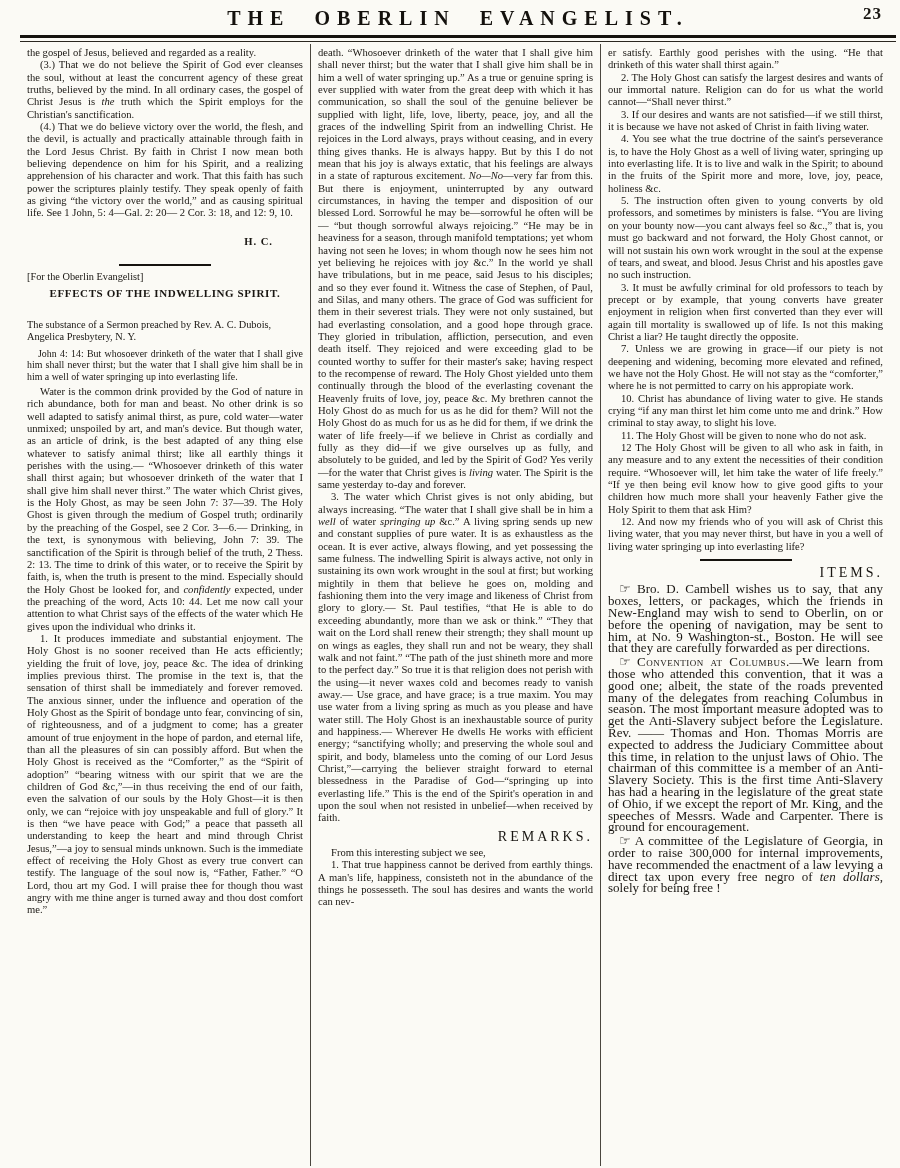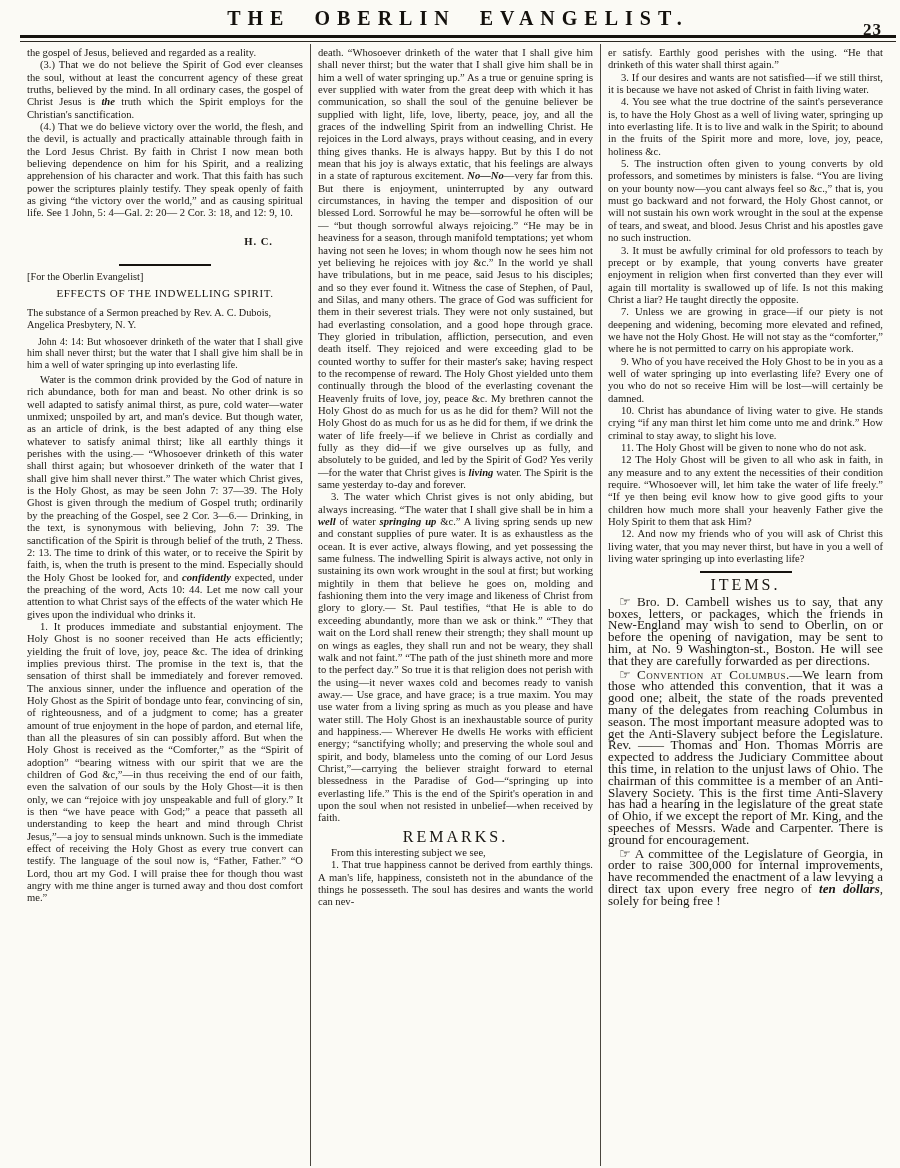--- a/index.html
+++ b/index.html
@@ -12,43 +12,43 @@
     position:relative;
   }
   .page{width:900px;height:1168px;box-sizing:border-box;padding:2px 4px 0 20px;}
   
   .masthead{position:relative;height:30px;}
   .masthead .title{
     text-align:center;font-weight:bold;font-size:20px;letter-spacing:7px;
     word-spacing:12px;padding-top:5px;color:#14110d;
   }
   .masthead .pageno{
-    position:absolute;right:14px;top:18px;font-weight:bold;font-size:17px;letter-spacing:1px;
+    position:absolute;right:14px;top:2px;font-weight:bold;font-size:17px;letter-spacing:1px;
   }
   .head-rule{border-top:3px solid #15120e;border-bottom:1px solid #2a261f;height:3px;margin:3px 0 2px 0;}
   
   .cols{display:flex;height:1122px;overflow:hidden;}
   .col{
     flex:0 0 290px;box-sizing:border-box;padding:3px 7px 0 7px;
     height:100%;overflow:hidden;
     font-size:10.6px;line-height:12.35px;text-align:justify;
   }
   .col.mid,.col.right{border-left:1px solid #4a463e;}
   .para{margin:0;}
   .para.ind{text-indent:13px;}
   .sig{margin:16px;text-align:right;padding-right:14px;font-weight:bold;letter-spacing:1px;}
   .rule{width:92px;border-top:2px solid #15120e;margin:6px auto 5px auto;}
   .attr{margin:2px 0 1px 0;text-align:left;text-indent:0;font-size:10.3px;}
-  .title2{margin:3px 0 8px 0;text-align:center;font-size:11px;font-weight:normal;letter-spacing:0.6px;}
+  .title2{margin:3px 0 20px 0;text-align:center;font-size:11px;font-weight:bold;letter-spacing:0.6px;}
   .subtitle{margin:0 0 4px 0;text-align:left;font-size:10.3px;text-indent:0;}
   .scripture{margin:0 0 4px 0;font-size:9.9px;line-height:11.5px;text-indent:11px;}
-  .heading{margin:6px 0 4px 0;text-align:center;font-size:16px;font-weight:normal;letter-spacing:3px;}
+  .heading{margin:6px 0 4px 0;text-align:right;font-size:14px;font-weight:normal;letter-spacing:3px;}
   .item{margin:0 0 2px 0;font-size:13px;line-height:11.8px;text-indent:11px;}
   .sc{font-variant:small-caps;letter-spacing:0.5px;}
-  i{font-style:italic;font-weight:bold;}
+  i{font-style:italic;}
 </style>
 </head>
 <body>
 
 <div class="page">
   <div class="masthead">
     <div class="title">THE OBERLIN EVANGELIST.</div>
     <div class="pageno">23</div>
   </div>
   <div class="head-rule"></div>
@@ -68,26 +68,26 @@
       </div>
     <div class="col mid">
         <p class="para">death.  “Whosoever drinketh of the water that I shall give him shall never thirst; but the water that I shall give him shall be in him a well of water springing up.”  As a true or genuine spring is ever supplied with water from the great deep with which it has communication, so shall the soul of the genuine believer be supplied with light, life, love, liberty, peace, joy, and all the graces of the indwelling Spirit from an indwelling Christ.  He rejoices in the Lord always, prays without ceasing, and in every thing gives thanks.  He is always happy.  But by this I do not mean that his joy is always extatic, that his feelings are always in a state of rapturous excitement.  <i>No—No</i>—very far from this.  But there is enjoyment, uninterrupted by any outward circumstances, in having the temper and disposition of our blessed Lord.  Sorrowful he may be—sorrowful he often will be— “but though sorrowful always rejoicing.”  “He may be in heaviness for a season, through manifold temptations; yet whom having not seen he loves; in whom though now he sees him not yet believing he rejoices with joy &amp;c.”  In the world ye shall have tribulations, but in me peace, said Jesus to his disciples; and so they ever found it. Witness the case of Stephen, of Paul, and Silas, and many others.  The grace of God was sufficient for them in their severest trials.  They were not only sustained, but had everlasting consolation, and a good hope through grace.  They gloried in tribulation, affliction, persecution, and even death itself.  They rejoiced and were exceeding glad to be counted worthy to suffer for their master's sake; having respect to the recompense of reward.  The Holy Ghost yielded unto them continually through the blood of the everlasting covenant the Heavenly fruits of love, joy, peace &amp;c.  My brethren cannot the Holy Ghost do as much for us as he did for them?  Will not the Holy Ghost do as much for us as he did for them, if we drink the water of life freely—if we believe in Christ as cordially and fully as they did—if we give ourselves up as fully, and absolutely to be guided, and led by the Spirit of God?  Yes verily—for the water that Christ gives is <i>living</i> water.  The Spirit is the same yesterday to-day and forever.</p>
         <p class="para ind">3. The water which Christ gives is not only abiding, but always increasing.  “The water that I shall give shall be in him a <i>well</i> of water <i>springing up</i> &amp;c.”  A living spring sends up new and constant supplies of pure water.  It is as exhaustless as the ocean.  It is ever active, always flowing, and yet possessing the same fulness.  The indwelling Spirit is always active, not only in sustaining its own work wrought in the soul at first; but working mightily in them that believe he goes on, molding and fashioning them into the very image and likeness of Christ from glory to glory.— St. Paul testifies, “that He is able to do exceeding abundantly, more than we ask or think.”  “They that wait on the Lord shall renew their strength; they shall mount up on wings as eagles, they shall run and not be weary, they shall walk and not faint.”  “The path of the just shineth more and more to the perfect day.”  So true it is that religion does not perish with the using—it never waxes cold and becomes ready to vanish away.— Use grace, and have grace; is a true maxim.  You may use water from a living spring as much as you please and have water still.  The Holy Ghost is an inexhaustable source of purity and happiness.— Wherever He dwells He works with efficient energy; “sanctifying wholly; and preserving the whole soul and spirit, and body, blameless unto the coming of our Lord Jesus Christ,”—carrying the believer straight forward to eternal blessedness in the Paradise of God—“springing up into everlasting life.”  This is the end of the Spirit's operation in and upon the soul when not resisted in unbelief—when received by faith.</p>
         <h3 class="heading">REMARKS.</h3>
         <p class="para ind">From this interesting subject we see,</p>
         <p class="para ind">1. That true happiness cannot be derived from earthly things.  A man's life, happiness, consisteth not in the abundance of the things he possesseth. The soul has desires and wants the world can nev-</p>
       </div>
     <div class="col right">
         <p class="para">er satisfy.  Earthly good perishes with the using. “He that drinketh of this water shall thirst again.”</p>
+        <p class="para ind">2. The Holy Ghost can satisfy the largest desires and wants of our immortal nature.  Religion can do for us what the world cannot—“Shall never thirst.”</p>
         <p class="para ind">3. If our desires and wants are not satisfied—if we still thirst, it is because we have not asked of Christ in faith living water.</p>
         <p class="para ind">4. You see what the true doctrine of the saint's perseverance is, to have the Holy Ghost as a well of living water, springing up into everlasting life. It is to live and walk in the Spirit; to abound in the fruits of the Spirit more and more, love, joy, peace, holiness &amp;c.</p>
         <p class="para ind">5. The instruction often given to young converts by old professors, and sometimes by ministers is false.  “You are living on your bounty now—you cant always feel so &amp;c.,” that is, you must go backward and not forward, the Holy Ghost cannot, or will not sustain his own work wrought in the soul at the expense of tears, and sweat, and blood. Jesus Christ and his apostles gave no such instruction.</p>
         <p class="para ind">3. It must be awfully criminal for old professors to teach by precept or by example, that young converts have greater enjoyment in religion when first converted than they ever will again till mortality is swallowed up of life.  Is not this making Christ a liar?  He taught directly the opposite.</p>
         <p class="para ind">7. Unless we are growing in grace—if our piety is not deepening and widening, becoming more elevated and refined, we have not the Holy Ghost. He will not stay as the “comforter,” where he is not permitted to carry on his appropiate work.</p>
-        <p class="para ind">9. Who of you have received the Holy Ghost to be in you as a well of water springing up into everlasting life?  Every one of you who do not so receive Him will be lost—will certainly be damned.</p>
         <p class="para ind">10. Christ has abundance of living water to give. He stands crying “if any man thirst let him come unto me and drink.”  How criminal to stay away, to slight his love.</p>
         <p class="para ind">11. The Holy Ghost will be given to none who do not ask.</p>
         <p class="para ind">12 The Holy Ghost will be given to all who ask in faith, in any measure and to any extent the necessities of their condition require. “Whosoever will, let him take the water of life freely.”  “If ye then being evil know how to give good gifts to your children how much more shall your heavenly Father give the Holy Spirit to them that ask Him?</p>
         <p class="para ind">12. And now my friends who of you will ask of Christ this living water, that you may never thirst, but have in you a well of living water springing up into everlasting life?</p>
         <div class="rule"></div>
         <h3 class="heading">ITEMS.</h3>
         <p class="item">☞ Bro. D. Cambell wishes us to say, that any boxes, letters, or packages, which the friends in New-England may wish to send to Oberlin, on or before the opening of navigation, may be sent to him, at No. 9 Washington-st., Boston.  He will see that they are carefully forwarded as per directions.</p>
         <p class="item">☞ <span class="sc">Convention at Columbus</span>.—We learn from those who attended this convention, that it was a good one; albeit, the state of the roads prevented many of the delegates from reaching Columbus in season.  The most important measure adopted was to get the Anti-Slavery subject before the Legislature.  Rev. —— Thomas and Hon. Thomas Morris are expected to address the Judiciary Committee about this time, in relation to the unjust laws of Ohio.  The chairman of this committee is a member of an Anti-Slavery Society.  This is the first time Anti-Slavery has had a hearing in the legislature of the great state of Ohio, if we except the report of Mr. King, and the speeches of Messrs. Wade and Carpenter.  There is ground for encouragement.</p>
         <p class="item">☞ A committee of the Legislature of Georgia, in order to raise 300,000 for internal improvements, have recommended the enactment of a law levying a direct tax upon every free negro of <i>ten dollars</i>, solely for being free !</p>
       </div>

